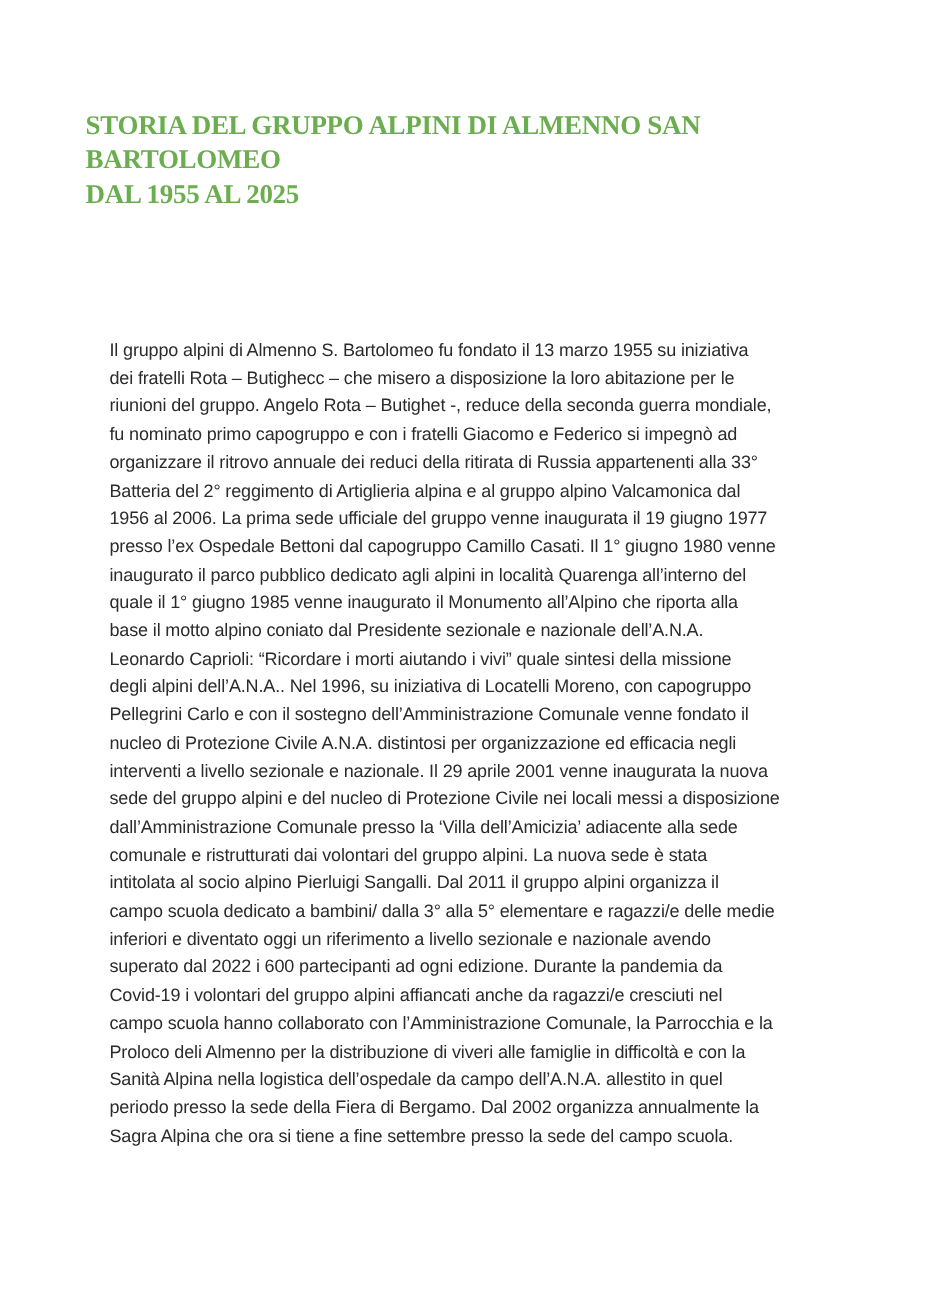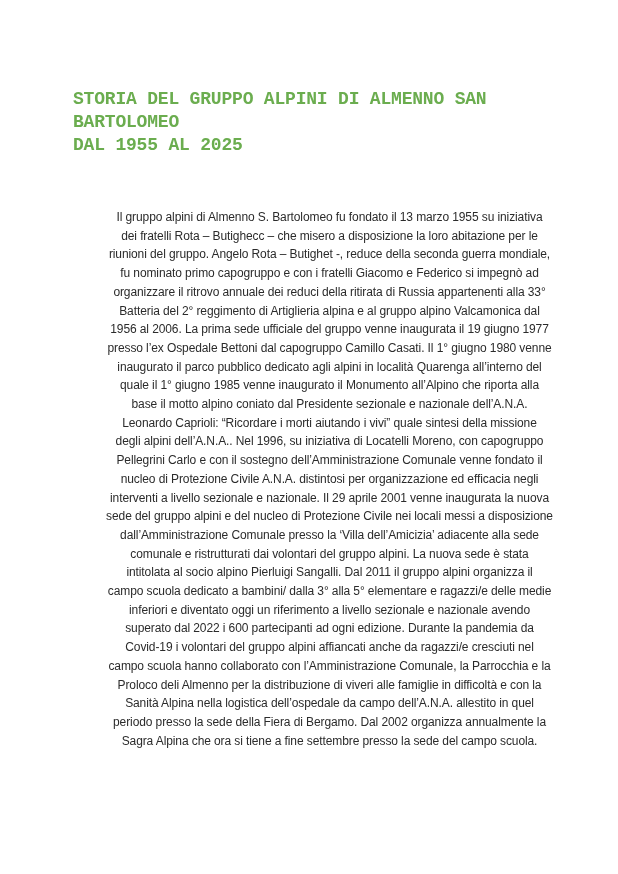--- a/index.html
+++ b/index.html
@@ -12,43 +12,43 @@
     width: 618px;
     height: 874px;
     background: #ffffff;
     overflow: hidden;
     font-family: "Liberation Sans", sans-serif;
   }
   .doc-title {
     position: absolute;
     left: 57px;
     top: 72px;
-    margin: 16px;
+    margin: 0;
     width: 520px;
-    font-family: Liberation Mono, monospace;
+    font-family: Liberation Serif, serif;
     font-size: 18px;
     line-height: 23px;
     font-weight: bold;
     letter-spacing: -0.2px;
     color: #6BAD4F;
     white-space: pre-line;
   }
   .doc-body {
     position: absolute;
     left: 57px;
     top: 208px;
-    margin: 0;
+    margin: 16px;
     width: 545px;
     font-family: "Liberation Sans", sans-serif;
     font-size: 12px;
     line-height: 18.7px;
     letter-spacing: -0.1px;
     color: #2B2B2B;
     white-space: pre-line;
-    text-align: center;
+    text-align: left;
   }
 </style>
 </head>
 <body>
 
 <div class="page">
   <h1 class="doc-title">STORIA DEL GRUPPO ALPINI DI ALMENNO SAN
 BARTOLOMEO
 DAL 1955 AL 2025</h1>
   <p class="doc-body">Il gruppo alpini di Almenno S. Bartolomeo fu fondato il 13 marzo 1955 su iniziativa

